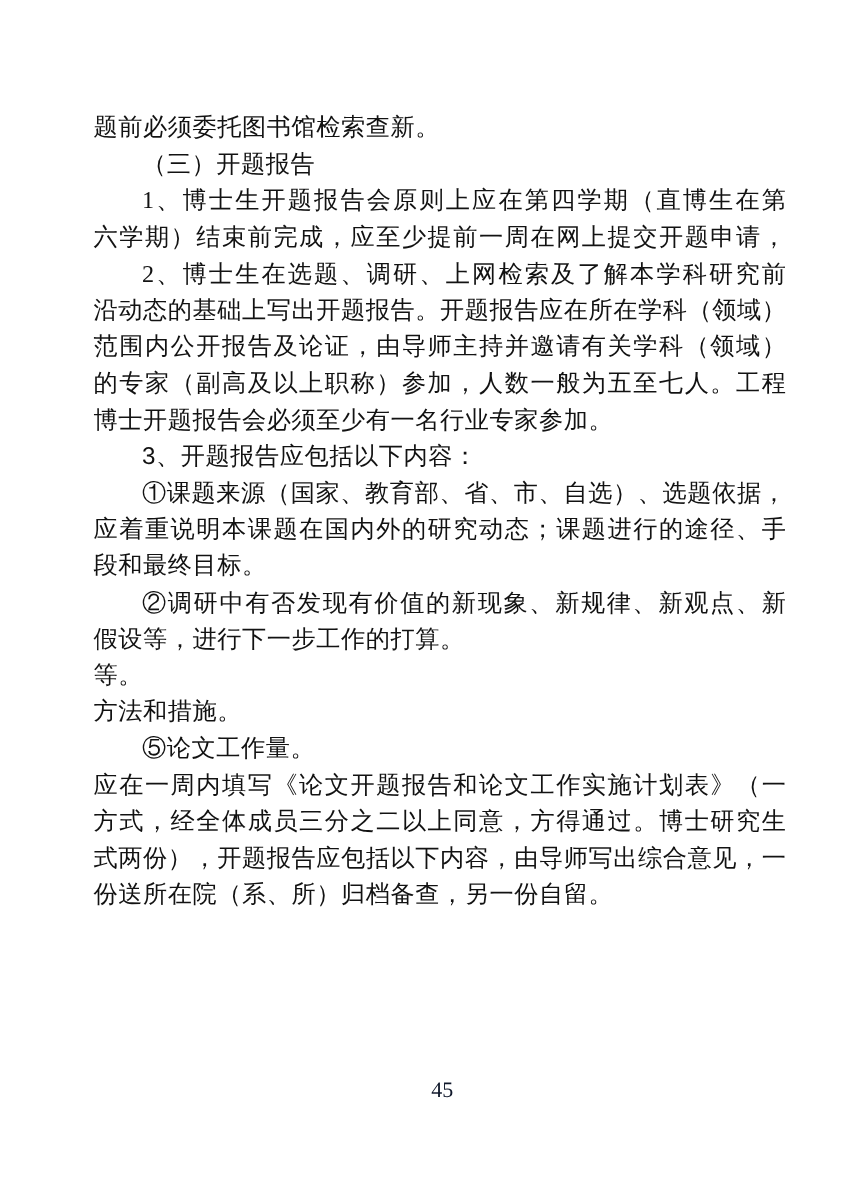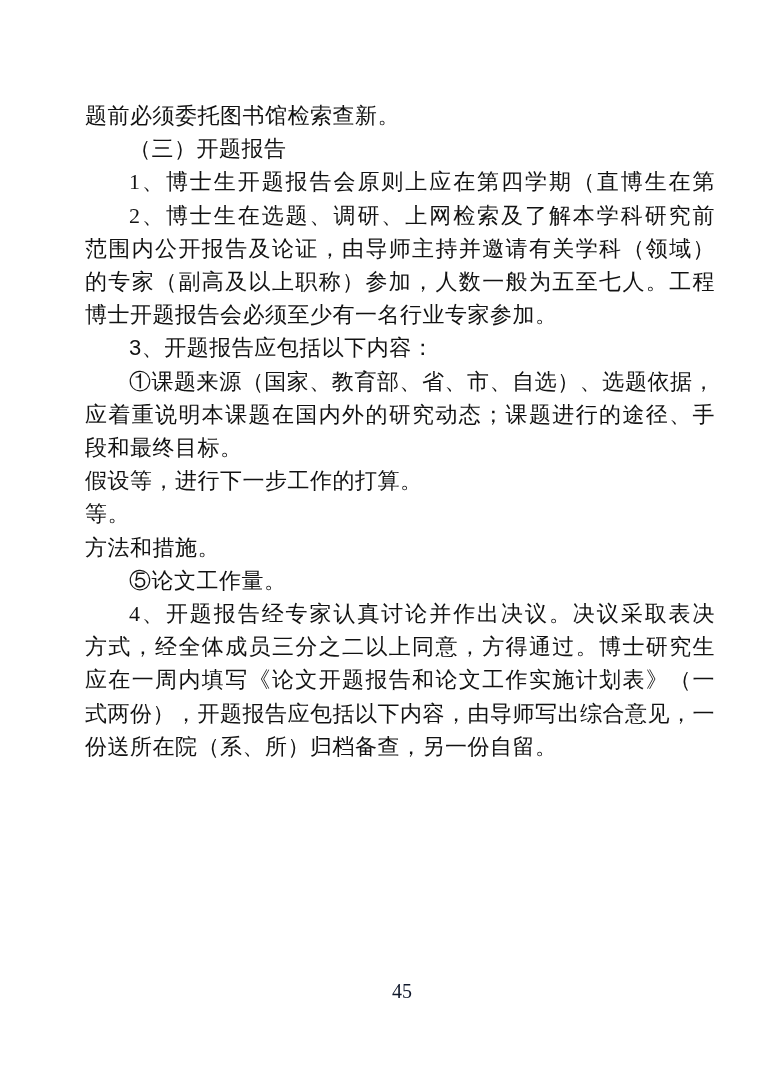--- a/index.html
+++ b/index.html
@@ -50,32 +50,34 @@
   }
 </style>
 </head>
 <body>
 
 <div class="page">
   <div class="text-block">
       <div class="line">题前必须委托图书馆检索查新。</div>
       <div class="line indent">（三）开题报告</div>
       <div class="line indent fill">1、博士生开题报告会原则上应在第四学期（直博生在第</div>
+      <div class="line fill">六学期）结束前完成，应至少提前一周在网上提交开题申请，</div>
       <div class="line indent fill">2、博士生在选题、调研、上网检索及了解本学科研究前</div>
+      <div class="line fill">沿动态的基础上写出开题报告。开题报告应在所在学科（领域）</div>
       <div class="line fill">范围内公开报告及论证，由导师主持并邀请有关学科（领域）</div>
       <div class="line fill">的专家（副高及以上职称）参加，人数一般为五至七人。工程</div>
       <div class="line">博士开题报告会必须至少有一名行业专家参加。</div>
       <div class="line indent">3、开题报告应包括以下内容：</div>
       <div class="line indent fill">①课题来源（国家、教育部、省、市、自选）、选题依据，</div>
       <div class="line fill">应着重说明本课题在国内外的研究动态；课题进行的途径、手</div>
       <div class="line">段和最终目标。</div>
+      <div class="line indent fill">②调研中有否发现有价值的新现象、新规律、新观点、新</div>
       <div class="line">假设等，进行下一步工作的打算。</div>
       <div class="line">等。</div>
       <div class="line">方法和措施。</div>
       <div class="line indent">⑤论文工作量。</div>
-      <div class="line indent fill">4、开题报告经专家认真讨论并作出决议。决议采取表决</div>
+      <div class="line fill">应在一周内填写《论文开题报告和论文工作实施计划表》（一</div>
       <div class="line fill">方式，经全体成员三分之二以上同意，方得通过。博士研究生</div>
-      <div class="line fill">应在一周内填写《论文开题报告和论文工作实施计划表》（一</div>
       <div class="line fill">式两份），开题报告应包括以下内容，由导师写出综合意见，一</div>
       <div class="line">份送所在院（系、所）归档备查，另一份自留。</div>
     </div>
   <div class="page-number">45</div>
 </div>
 
 </body></html>

